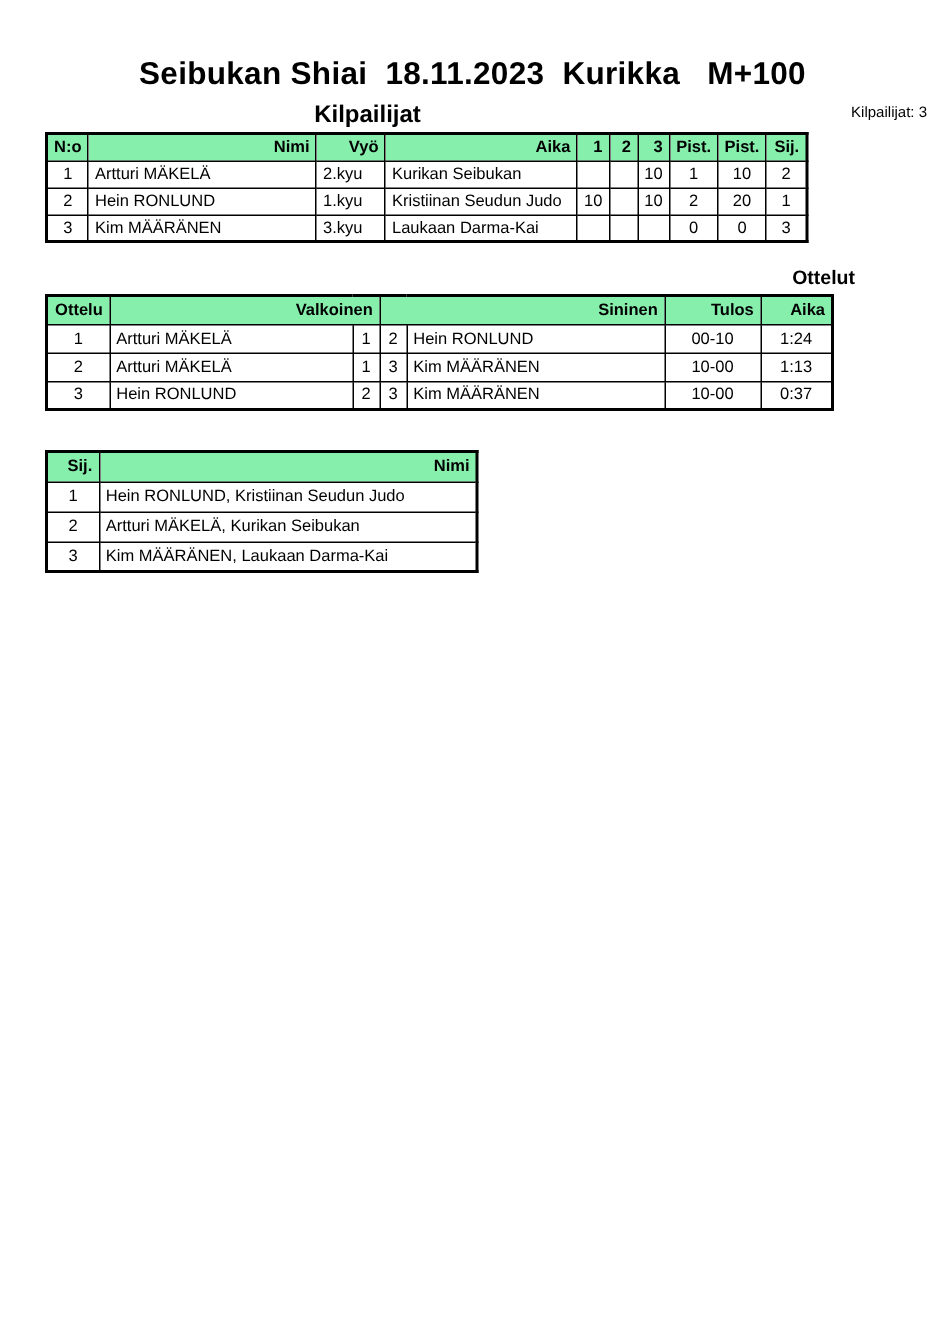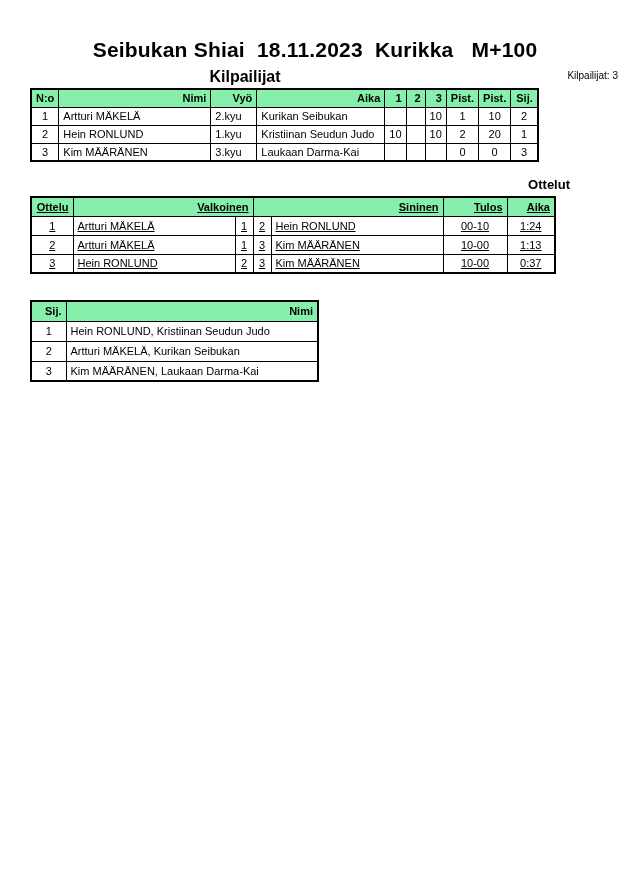--- a/index.html
+++ b/index.html
@@ -25,21 +25,21 @@
   .count-label {
     position:absolute; top:70px; right:12px;
     font-size:10px; text-align:left;
   }
 
   table.tbl {
     position:absolute; border-collapse:collapse; table-layout:fixed;
     border:2px solid #000; background:#fff;
   }
   #t-kilpailijat { top:88px;  left:30px; }
-  #t-ottelut     { top:196px; left:30px;text-decoration:underline; }
+  #t-ottelut     { top:196px; left:30px; }
   #t-tulokset    { top:300px; left:30px; }
 
   .tbl th, .tbl td {
     border:1px solid #000;
     font-size:11px;
     padding:1px 4px;
     height:18px;
     vertical-align:middle;
     overflow:hidden;
     white-space:nowrap;

